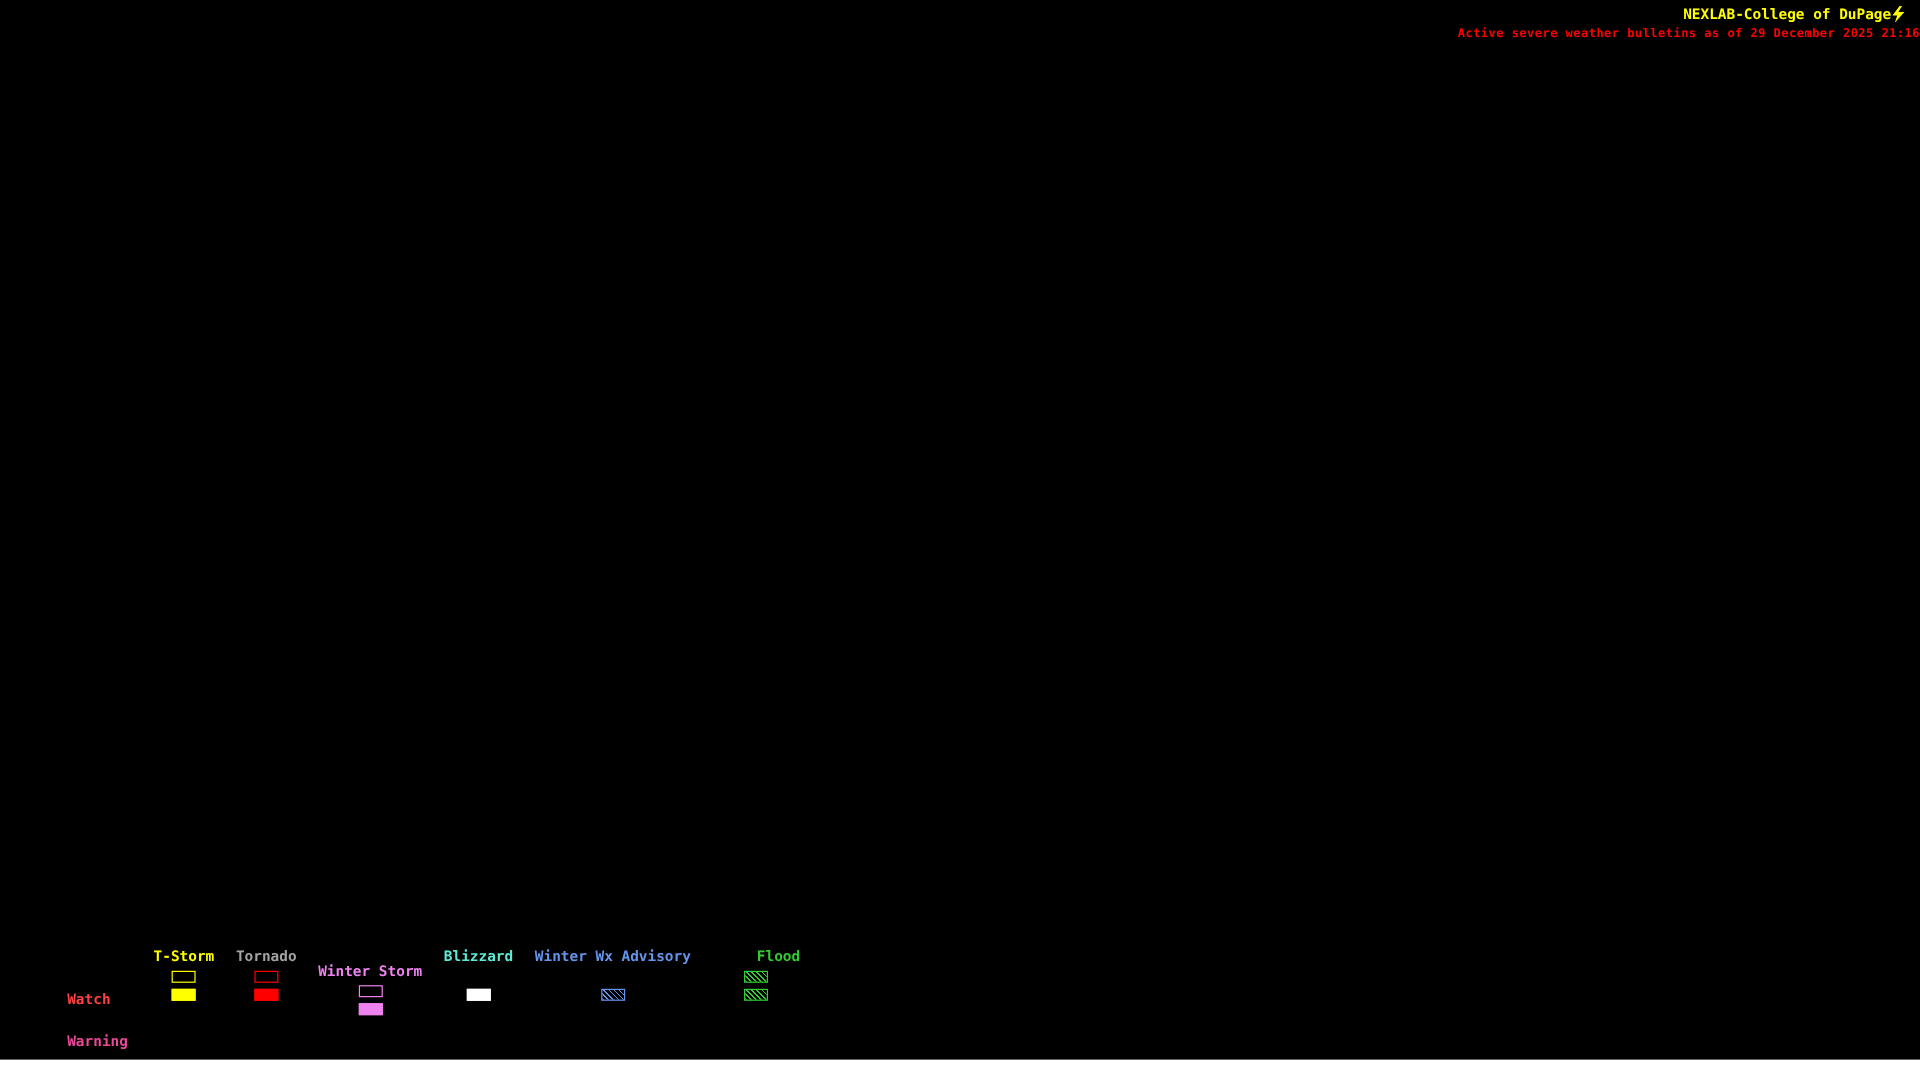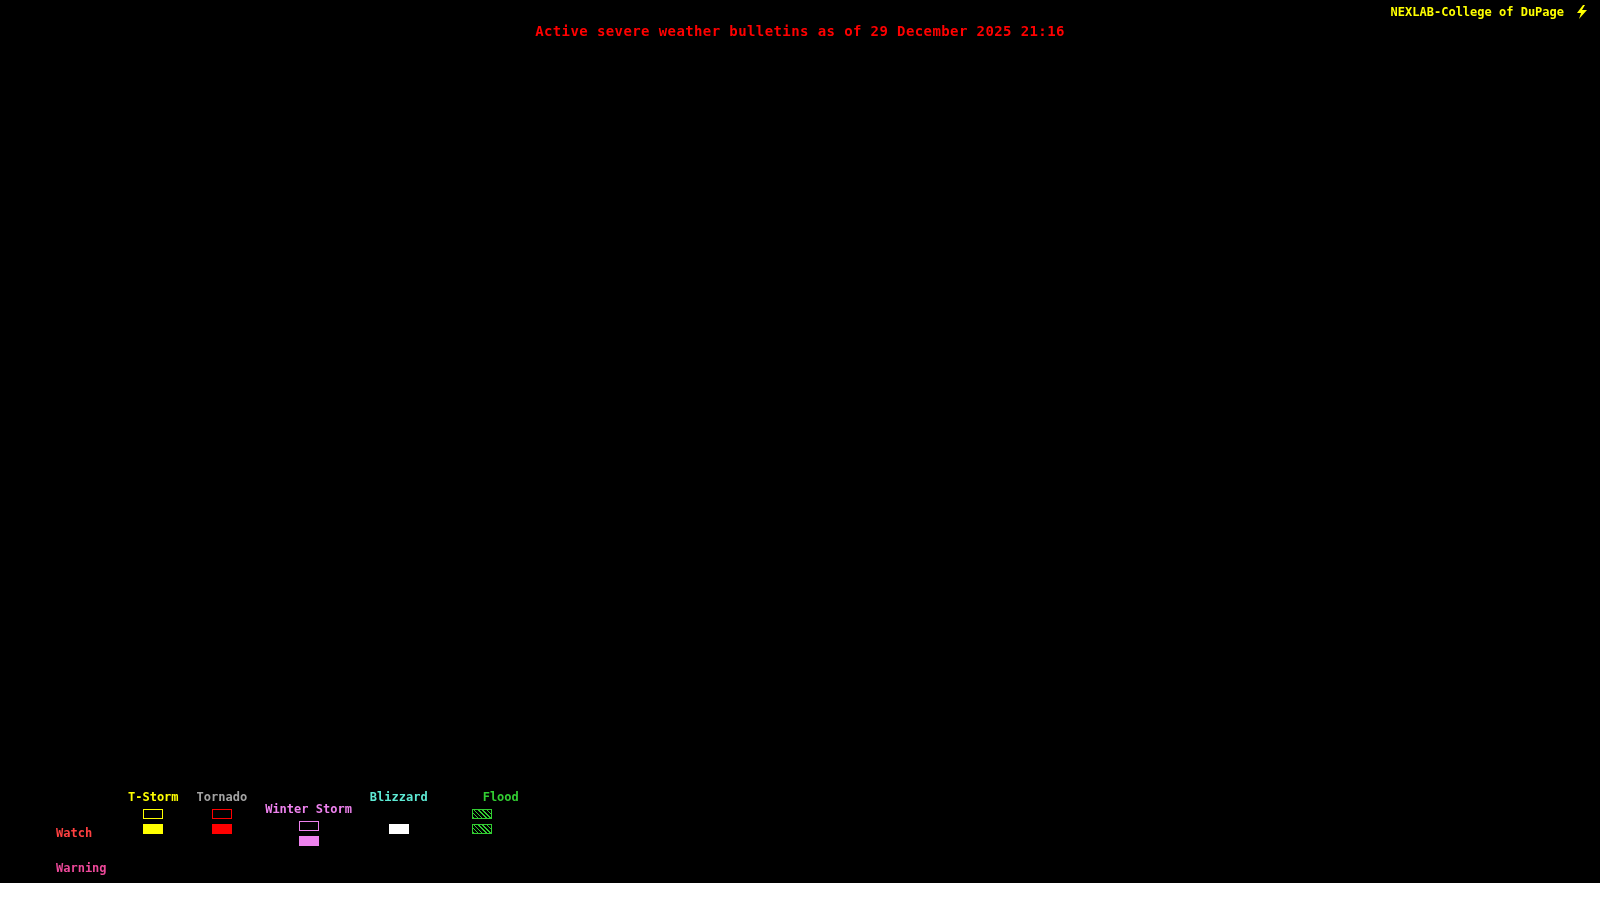--- a/index.html
+++ b/index.html
@@ -20,37 +20,37 @@
     position: absolute;
     inset: 0;
     background: #000000;
   }
   .attribution {
     position: absolute;
     top: 5px;
     right: 12px;
     display: flex;
     align-items: center;
-    gap: 12px;
+    gap: 0;
     font-size: 12px;
     color: #FFFF00;
     white-space: nowrap;
   }
   .logo-icon {
     display: inline-block;
     width: 12px;
     height: 14px;
   }
   .title {
     position: absolute;
     top: 23px;
     left: 0;
     width: 100%;
-    text-align: center;
-    font-size: 14px;
+    text-align: right;
+    font-size: 10px;
     color: #FF0000;
     letter-spacing: 0.4px;
     white-space: nowrap;
   }
   .legend {
     position: absolute;
     left: 56px;
     top: 791px;
     display: flex;
     align-items: flex-start;
@@ -159,20 +159,27 @@
         </div>
       </div>
       <div class="legend-col">
         <div class="legend-header" style="color: #5eead4;">Blizzard</div>
         <div class="legend-cell"></div>
         <div class="legend-cell">
           <span class="swatch" style="border-color: rgb(255, 255, 255); background: rgb(255, 255, 255);"></span>
         </div>
       </div>
       <div class="legend-col">
+        <div class="legend-header" style="color: rgb(100, 149, 237);">Winter Wx Advisory</div>
+        <div class="legend-cell"></div>
+        <div class="legend-cell">
+          <span class="swatch" style="border-color: rgb(100, 149, 237); background-image: repeating-linear-gradient(45deg, rgb(100, 149, 237) 0px, rgb(100, 149, 237) 1px, transparent 1px, transparent 3px);"></span>
+        </div>
+      </div>
+      <div class="legend-col">
         <div class="legend-header" style="color: rgb(50, 205, 50); margin-left: 37px;">Flood</div>
         <div class="legend-cell">
           <span class="swatch" style="border-color: rgb(50, 205, 50); background-image: repeating-linear-gradient(45deg, rgb(50, 205, 50) 0px, rgb(50, 205, 50) 1px, transparent 1px, transparent 3px);"></span>
         </div>
         <div class="legend-cell">
           <span class="swatch" style="border-color: rgb(50, 205, 50); background-image: repeating-linear-gradient(45deg, rgb(50, 205, 50) 0px, rgb(50, 205, 50) 1px, transparent 1px, transparent 3px);"></span>
         </div>
       </div>
     </div>
 

